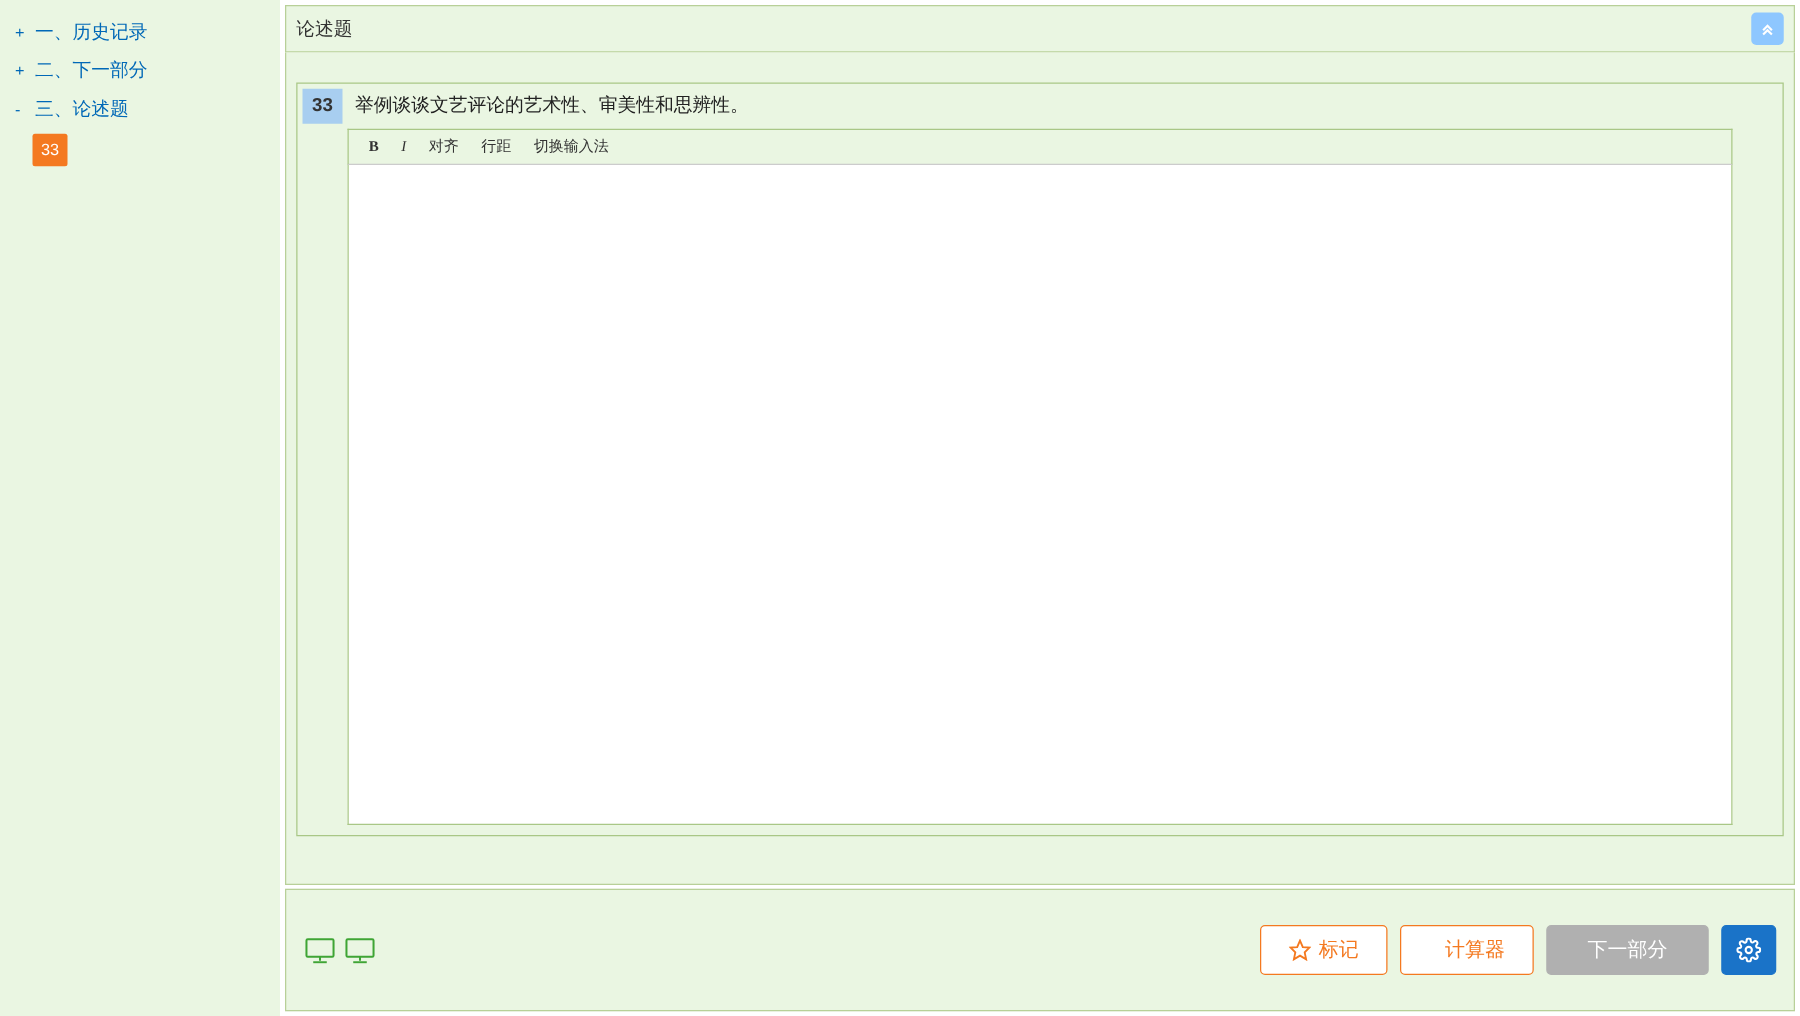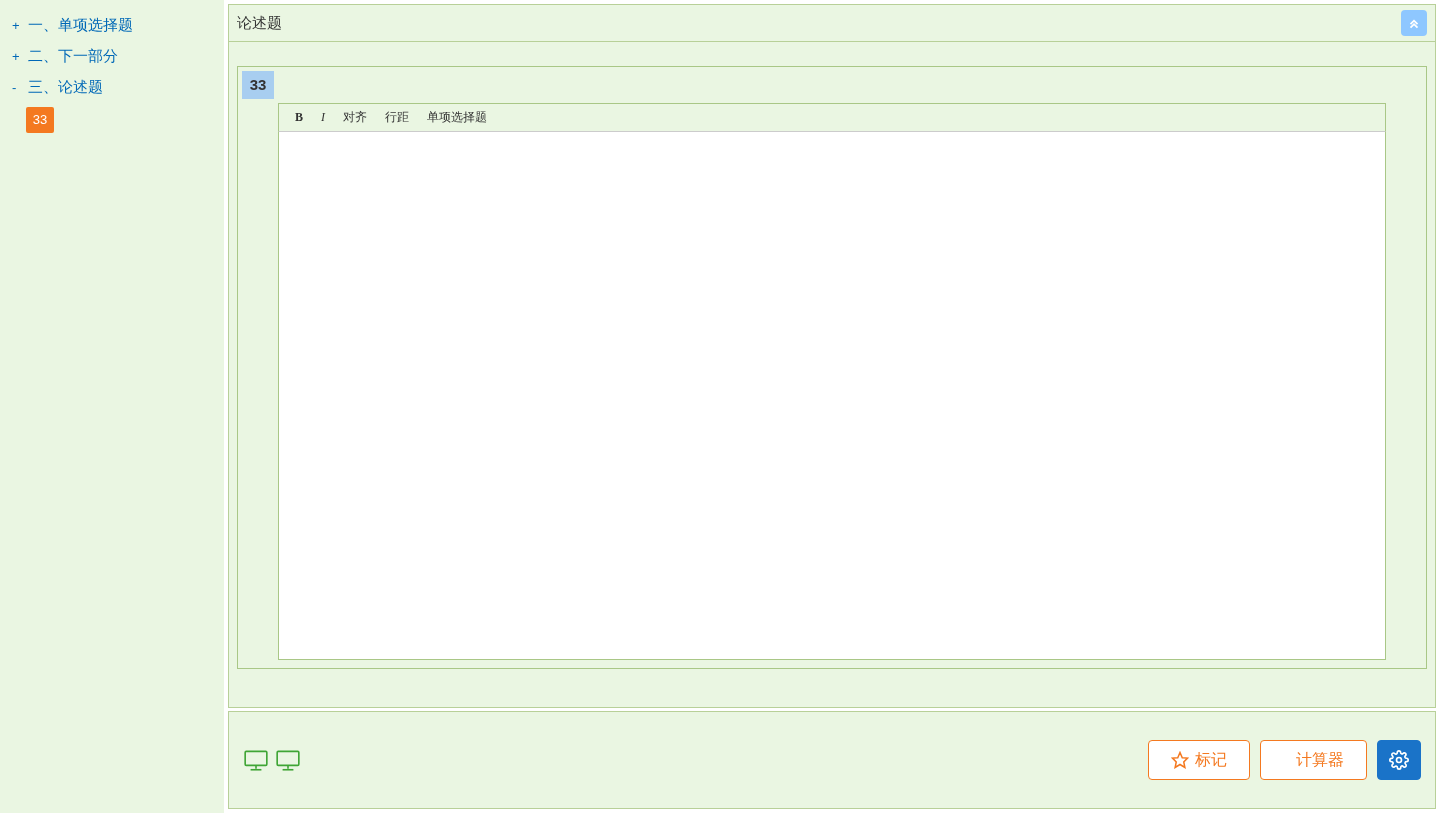--- a/index.html
+++ b/index.html
@@ -240,21 +240,21 @@
       width: 18px;
       height: 18px;
     }
   </style>
 </head>
 <body>
 
 <div class="sidebar">
   <div class="sidebar-item">
     <span class="toggle">+</span>
-    <span>一、单项选择题</span>
+    <span>一、历史记录</span>
   </div>
   <div class="sidebar-item">
     <span class="toggle">+</span>
     <span>二、下一部分</span>
   </div>
   <div class="sidebar-item">
     <span class="toggle">-</span>
     <span>三、论述题</span>
   </div>
   <div class="question-nav">
@@ -271,28 +271,29 @@
         <polyline points="6 20 12 14 18 20"></polyline>
       </svg>
     </div>
   </div>
 
   <div class="content-area">
     <div class="content-inner">
       <div class="question-block">
         <div class="question-head">
           <div class="qnum-box">33</div>
+          <div class="question-text">举例谈谈文艺评论的艺术性、审美性和思辨性。</div>
         </div>
         <div class="editor-wrap">
           <div class="toolbar">
             <span class="tb-btn bold">B</span>
             <span class="tb-btn italic">I</span>
             <span class="tb-btn">对齐</span>
             <span class="tb-btn">行距</span>
-            <span class="tb-btn">单项选择题</span>
+            <span class="tb-btn">切换输入法</span>
           </div>
           <div class="editor-body" contenteditable="true" style=""></div>
         </div>
       </div>
     </div>
   </div>
 
   <div class="footer">
     <div class="footer-left">
       <span class="monitor-icon">
@@ -313,20 +314,23 @@
     <div class="footer-right">
       <button class="btn btn-mark">
         <svg class="star-icon" viewBox="0 0 24 24" fill="none" stroke="#f47920" stroke-width="2">
           <polygon points="12 2 15 9 22 9.5 17 14.5 18.5 22 12 18 5.5 22 7 14.5 2 9.5 9 9"></polygon>
         </svg>
         <span>标记</span>
       </button>
       <button class="btn btn-calc">
         <span>计算器</span>
       </button>
+      <button class="btn btn-next">
+        <span>下一部分</span>
+      </button>
       <button class="btn btn-gear">
         <svg width="20" height="20" viewBox="0 0 24 24" fill="none" stroke="#fff" stroke-width="2">
           <circle cx="12" cy="12" r="3"></circle>
           <path d="M19.4 15a1.7 1.7 0 0 0 .3 1.8l.1.1a2 2 0 1 1-2.8 2.8l-.1-.1a1.7 1.7 0 0 0-1.8-.3 1.7 1.7 0 0 0-1 1.5V21a2 2 0 1 1-4 0v-.1a1.7 1.7 0 0 0-1-1.5 1.7 1.7 0 0 0-1.8.3l-.1.1a2 2 0 1 1-2.8-2.8l.1-.1a1.7 1.7 0 0 0 .3-1.8 1.7 1.7 0 0 0-1.5-1H3a2 2 0 1 1 0-4h.1a1.7 1.7 0 0 0 1.5-1 1.7 1.7 0 0 0-.3-1.8l-.1-.1a2 2 0 1 1 2.8-2.8l.1.1a1.7 1.7 0 0 0 1.8.3h0a1.7 1.7 0 0 0 1-1.5V3a2 2 0 1 1 4 0v.1a1.7 1.7 0 0 0 1 1.5h0a1.7 1.7 0 0 0 1.8-.3l.1-.1a2 2 0 1 1 2.8 2.8l-.1.1a1.7 1.7 0 0 0-.3 1.8v0a1.7 1.7 0 0 0 1.5 1H21a2 2 0 1 1 0 4h-.1a1.7 1.7 0 0 0-1.5 1z"></path>
         </svg>
       </button>
     </div>
   </div>
 </div>
 

